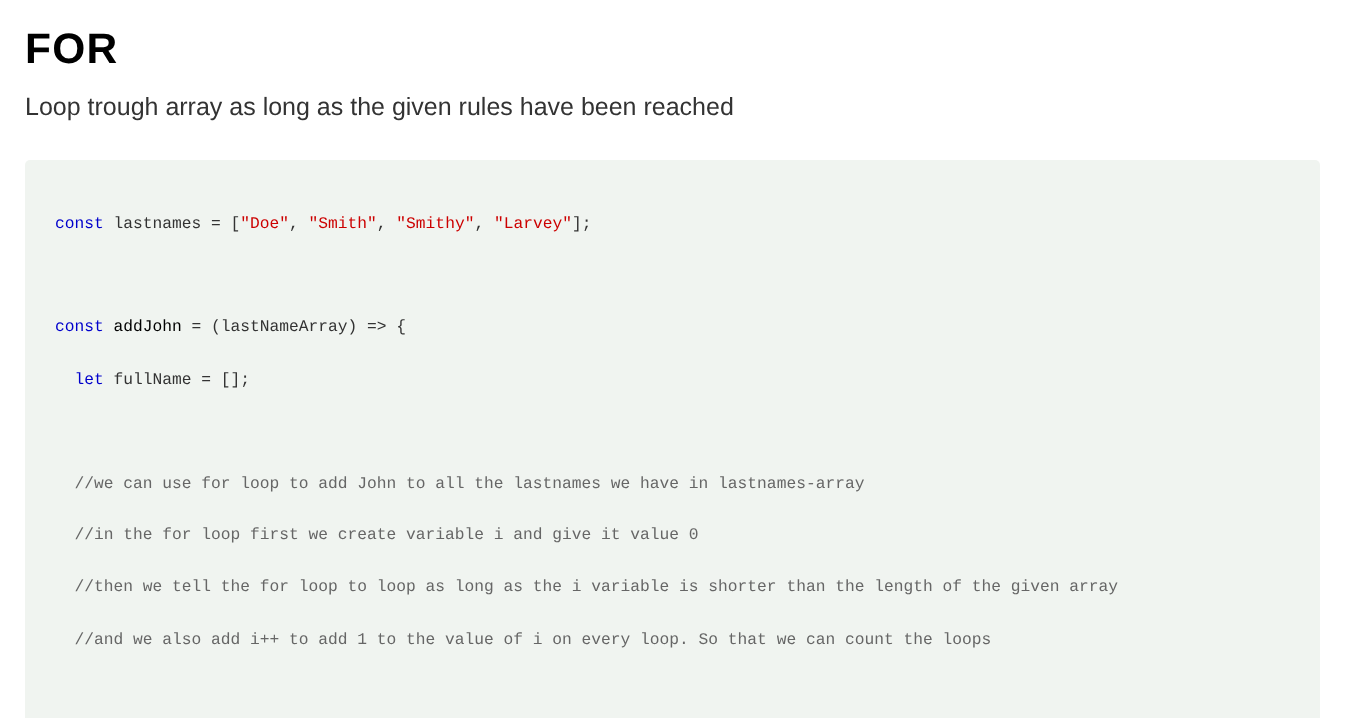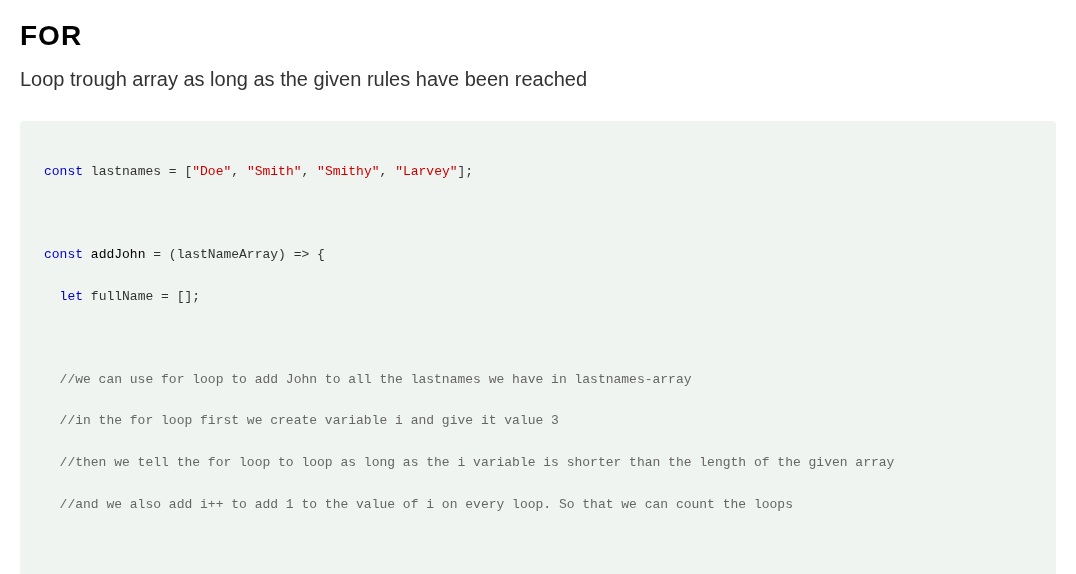--- a/index.html
+++ b/index.html
@@ -12,21 +12,21 @@
       background: #ffffff;
       font-family: Georgia, 'Times New Roman', serif;
       color: #333333;
       padding: 20px 20px;
       width: 1076px;
       min-height: 574px;
     }
 
     h1.page-title {
       font-family: Arial, Helvetica, sans-serif;
-      font-size: 28px;
+      font-size: 34px;
       font-weight: 900;
       color: #000000;
       margin-bottom: 16px;
       letter-spacing: 1px;
     }
 
     .subtitle {
       font-family: Arial, Helvetica, sans-serif;
       font-size: 20px;
       color: #333333;
@@ -72,21 +72,21 @@
 <h1 class="page-title">FOR</h1>
 <p class="subtitle">Loop trough array as long as the given rules have been reached</p>
 
 <div class="code-block">
 <span class="code-line"><span class="kw-const">const</span> <span class="plain">lastnames = [</span><span class="str">"Doe"</span><span class="plain">, </span><span class="str">"Smith"</span><span class="plain">, </span><span class="str">"Smithy"</span><span class="plain">, </span><span class="str">"Larvey"</span><span class="plain">];</span></span>
 <span class="empty-line"></span>
 <span class="code-line"><span class="kw-const">const</span> <span class="fn-name">addJohn</span> <span class="plain">= (lastNameArray) =&gt; {</span></span>
 <span class="code-line">  <span class="kw-let">let</span> <span class="plain">fullName = [];</span></span>
 <span class="empty-line"></span>
 <span class="code-line">  <span class="comment">//we can use for loop to add John to all the lastnames we have in lastnames-array</span></span>
-<span class="code-line">  <span class="comment">//in the for loop first we create variable i and give it value 3</span></span>
+<span class="code-line">  <span class="comment">//in the for loop first we create variable i and give it value 0</span></span>
 <span class="code-line">  <span class="comment">//then we tell the for loop to loop as long as the i variable is shorter than the length of the given array</span></span>
 <span class="code-line">  <span class="comment">//and we also add i++ to add 1 to the value of i on every loop. So that we can count the loops</span></span>
 <span class="empty-line"></span>
 
 
 
 
 
 
 

